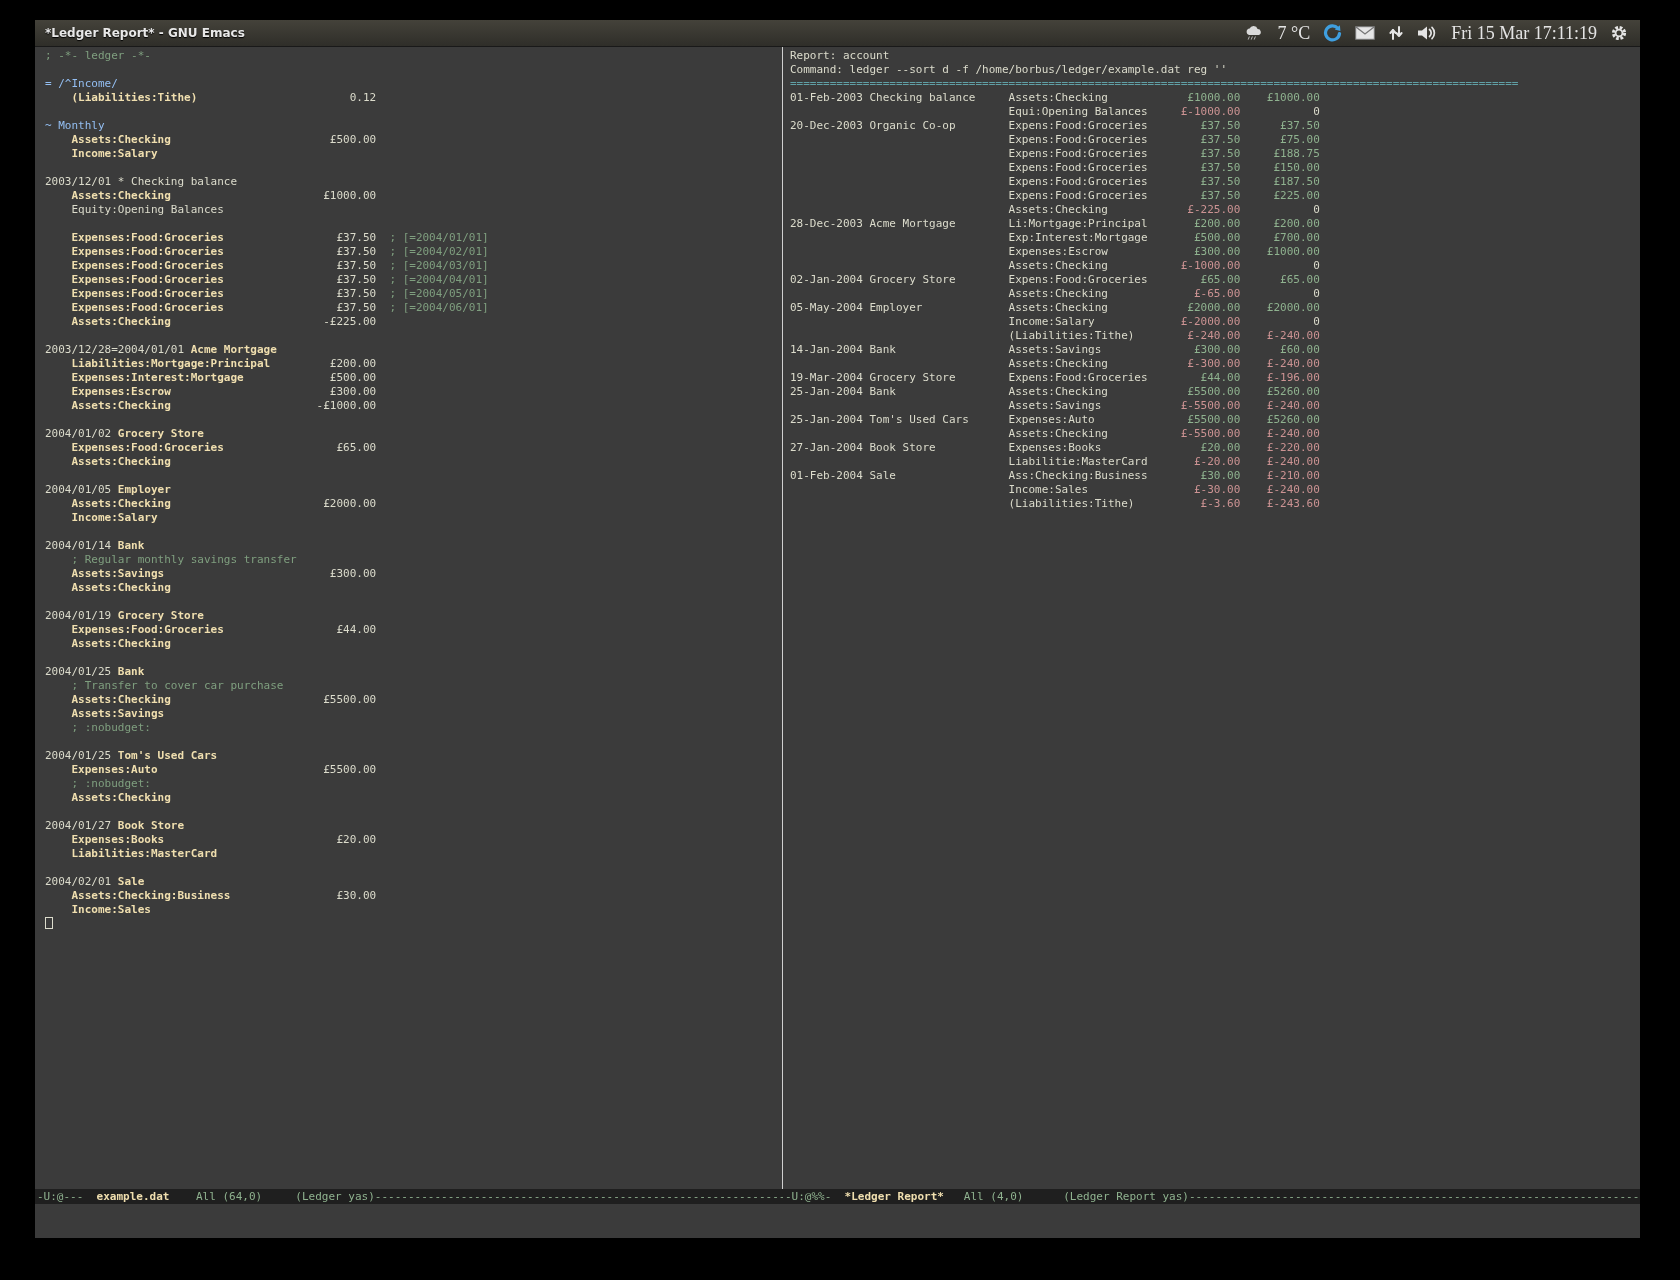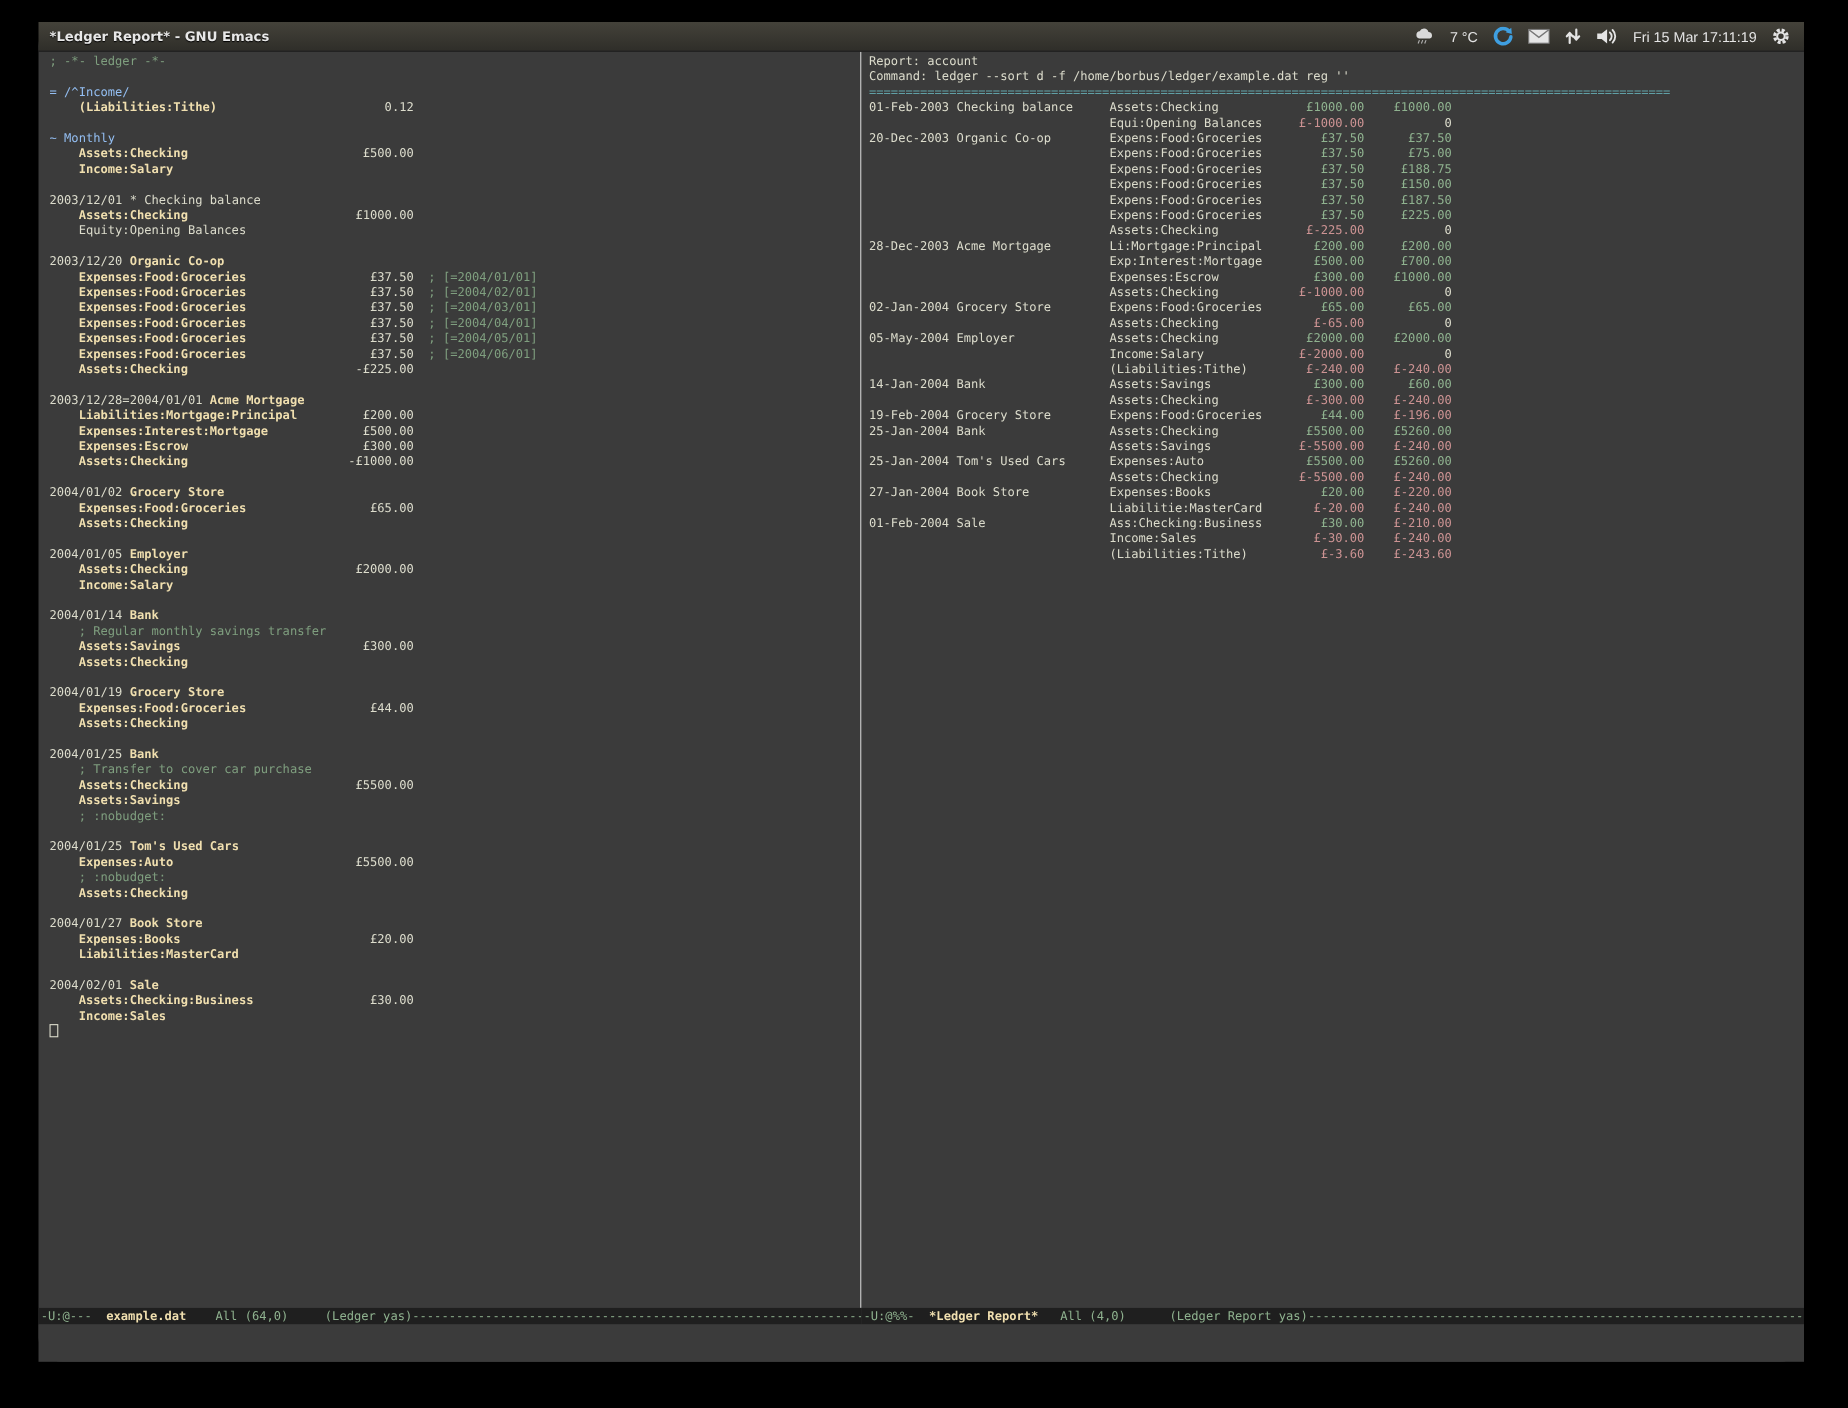--- a/index.html
+++ b/index.html
@@ -8,21 +8,21 @@
   }
   html,body{margin:0;padding:0;}
   body{width:1680px;height:1280px;background:#000;position:relative;overflow:hidden;
        font-family:"DejaVu Sans Mono",monospace;}
   .frame{position:absolute;left:35px;top:20px;width:1605px;height:1218px;background:var(--bg);border-radius:22px;}
   .titlebar{height:27px;background:linear-gradient(#44423a,#2f2e29);display:flex;align-items:center;
             padding:0 12px 0 10px;border-bottom:1px solid #191919;box-sizing:border-box;}
   .title{font-family:"DejaVu Sans",sans-serif;font-size:12px;font-weight:bold;color:#e8e8e8;
          text-shadow:0 1px 1px #000;}
   .tray{margin-left:auto;display:flex;align-items:center;gap:13px;}
-  .tray .txt{font-family:Liberation Sans, sans-serif;font-size:13px;color:#e4e4e4;}
+  .tray .txt{font-family:Liberation Serif, serif;font-size:18px;color:#e4e4e4;}
   .tray .ic{display:flex;align-items:center;}
   .content{position:absolute;top:27px;left:0;right:0;bottom:49px;display:flex;overflow:hidden;}
   .win{overflow:hidden;box-sizing:border-box;}
   .win-left{width:747px;padding:2px 0 0 10px;}
   .divider{width:1px;background:#cfcfcf;}
   .win-right{flex:1;padding:2px 0 0 7px;}
   .line{height:14px;line-height:14px;font-size:11px;white-space:pre;}
   .fg{color:var(--fg);} .kw{color:var(--kw);font-weight:bold;} .cm{color:var(--cm);}
   .bl{color:var(--bl);} .pos{color:var(--pos);} .neg{color:var(--neg);} .sep{color:var(--sep);}
   .modelines{position:absolute;left:0;right:0;bottom:34px;height:15px;display:flex;}
@@ -98,21 +98,20 @@
         <div class="line"><span class="kw">    (Liabilities:Tithe)</span><span class="fg">                       0.12</span></div>
         <div class="line"></div>
         <div class="line"><span class="bl">~ Monthly</span></div>
         <div class="line"><span class="kw">    Assets:Checking</span><span class="fg">                        £500.00</span></div>
         <div class="line"><span class="kw">    Income:Salary</span></div>
         <div class="line"></div>
         <div class="line"><span class="fg">2003/12/01 </span><span class="fg">* Checking balance</span></div>
         <div class="line"><span class="kw">    Assets:Checking</span><span class="fg">                       £1000.00</span></div>
         <div class="line"><span class="fg">    Equity:Opening Balances</span></div>
         <div class="line"></div>
-        <div class="line"><span class="fg">2003/12/20 </span><span class="kw">Organic Co-op</span></div>
         <div class="line"><span class="kw">    Expenses:Food:Groceries</span><span class="fg">                 £37.50</span><span class="cm">  ; [=2004/01/01]</span></div>
         <div class="line"><span class="kw">    Expenses:Food:Groceries</span><span class="fg">                 £37.50</span><span class="cm">  ; [=2004/02/01]</span></div>
         <div class="line"><span class="kw">    Expenses:Food:Groceries</span><span class="fg">                 £37.50</span><span class="cm">  ; [=2004/03/01]</span></div>
         <div class="line"><span class="kw">    Expenses:Food:Groceries</span><span class="fg">                 £37.50</span><span class="cm">  ; [=2004/04/01]</span></div>
         <div class="line"><span class="kw">    Expenses:Food:Groceries</span><span class="fg">                 £37.50</span><span class="cm">  ; [=2004/05/01]</span></div>
         <div class="line"><span class="kw">    Expenses:Food:Groceries</span><span class="fg">                 £37.50</span><span class="cm">  ; [=2004/06/01]</span></div>
         <div class="line"><span class="kw">    Assets:Checking</span><span class="fg">                       -£225.00</span></div>
         <div class="line"></div>
         <div class="line"><span class="fg">2003/12/28=2004/01/01 </span><span class="kw">Acme Mortgage</span></div>
         <div class="line"><span class="kw">    Liabilities:Mortgage:Principal</span><span class="fg">         £200.00</span></div>
@@ -175,21 +174,21 @@
         <div class="line"><span class="fg">                                 Exp:Interest:Mortgage  </span><span class="pos">     £500.00</span><span class="pos">     £700.00</span></div>
         <div class="line"><span class="fg">                                 Expenses:Escrow        </span><span class="pos">     £300.00</span><span class="pos">    £1000.00</span></div>
         <div class="line"><span class="fg">                                 Assets:Checking        </span><span class="neg">   £-1000.00</span><span class="fg">           0</span></div>
         <div class="line"><span class="fg">02-Jan-2004 Grocery Store        Expens:Food:Groceries  </span><span class="pos">      £65.00</span><span class="pos">      £65.00</span></div>
         <div class="line"><span class="fg">                                 Assets:Checking        </span><span class="neg">     £-65.00</span><span class="fg">           0</span></div>
         <div class="line"><span class="fg">05-May-2004 Employer             Assets:Checking        </span><span class="pos">    £2000.00</span><span class="pos">    £2000.00</span></div>
         <div class="line"><span class="fg">                                 Income:Salary          </span><span class="neg">   £-2000.00</span><span class="fg">           0</span></div>
         <div class="line"><span class="fg">                                 (Liabilities:Tithe)    </span><span class="neg">    £-240.00</span><span class="neg">    £-240.00</span></div>
         <div class="line"><span class="fg">14-Jan-2004 Bank                 Assets:Savings         </span><span class="pos">     £300.00</span><span class="pos">      £60.00</span></div>
         <div class="line"><span class="fg">                                 Assets:Checking        </span><span class="neg">    £-300.00</span><span class="neg">    £-240.00</span></div>
-        <div class="line"><span class="fg">19-Feb-2004 Grocery Store        Expens:Food:Groceries  </span><span class="pos">      £44.00</span><span class="neg">    £-196.00</span></div>
+        <div class="line"><span class="fg">19-Mar-2004 Grocery Store        Expens:Food:Groceries  </span><span class="pos">      £44.00</span><span class="neg">    £-196.00</span></div>
         <div class="line"><span class="fg">25-Jan-2004 Bank                 Assets:Checking        </span><span class="pos">    £5500.00</span><span class="pos">    £5260.00</span></div>
         <div class="line"><span class="fg">                                 Assets:Savings         </span><span class="neg">   £-5500.00</span><span class="neg">    £-240.00</span></div>
         <div class="line"><span class="fg">25-Jan-2004 Tom's Used Cars      Expenses:Auto          </span><span class="pos">    £5500.00</span><span class="pos">    £5260.00</span></div>
         <div class="line"><span class="fg">                                 Assets:Checking        </span><span class="neg">   £-5500.00</span><span class="neg">    £-240.00</span></div>
         <div class="line"><span class="fg">27-Jan-2004 Book Store           Expenses:Books         </span><span class="pos">      £20.00</span><span class="neg">    £-220.00</span></div>
         <div class="line"><span class="fg">                                 Liabilitie:MasterCard  </span><span class="neg">     £-20.00</span><span class="neg">    £-240.00</span></div>
         <div class="line"><span class="fg">01-Feb-2004 Sale                 Ass:Checking:Business  </span><span class="pos">      £30.00</span><span class="neg">    £-210.00</span></div>
         <div class="line"><span class="fg">                                 Income:Sales           </span><span class="neg">     £-30.00</span><span class="neg">    £-240.00</span></div>
         <div class="line"><span class="fg">                                 (Liabilities:Tithe)    </span><span class="neg">      £-3.60</span><span class="neg">    £-243.60</span></div>
       </div>

